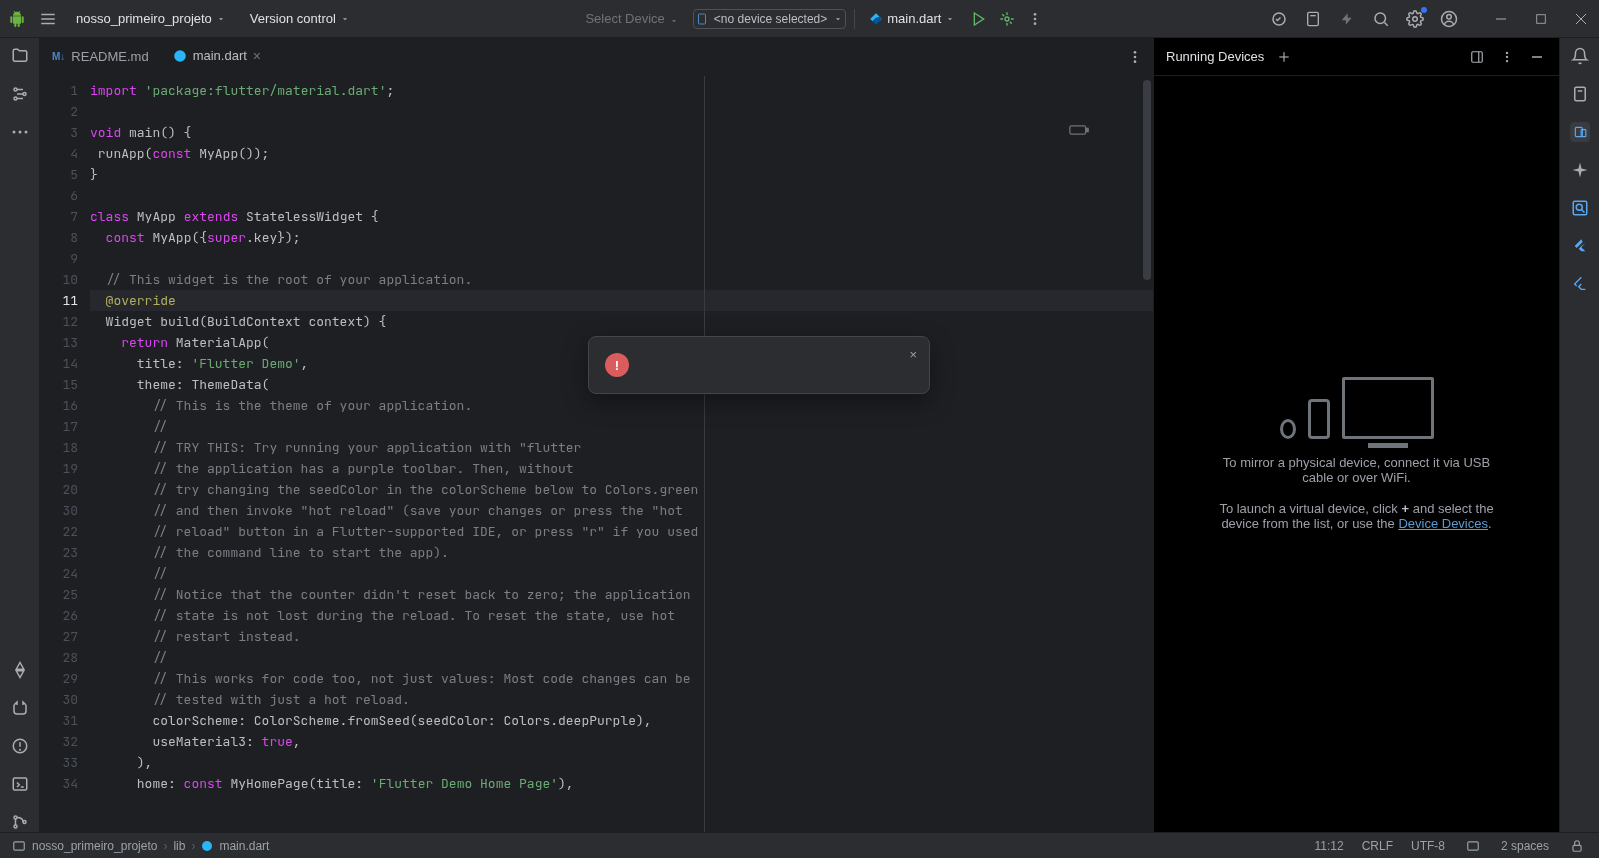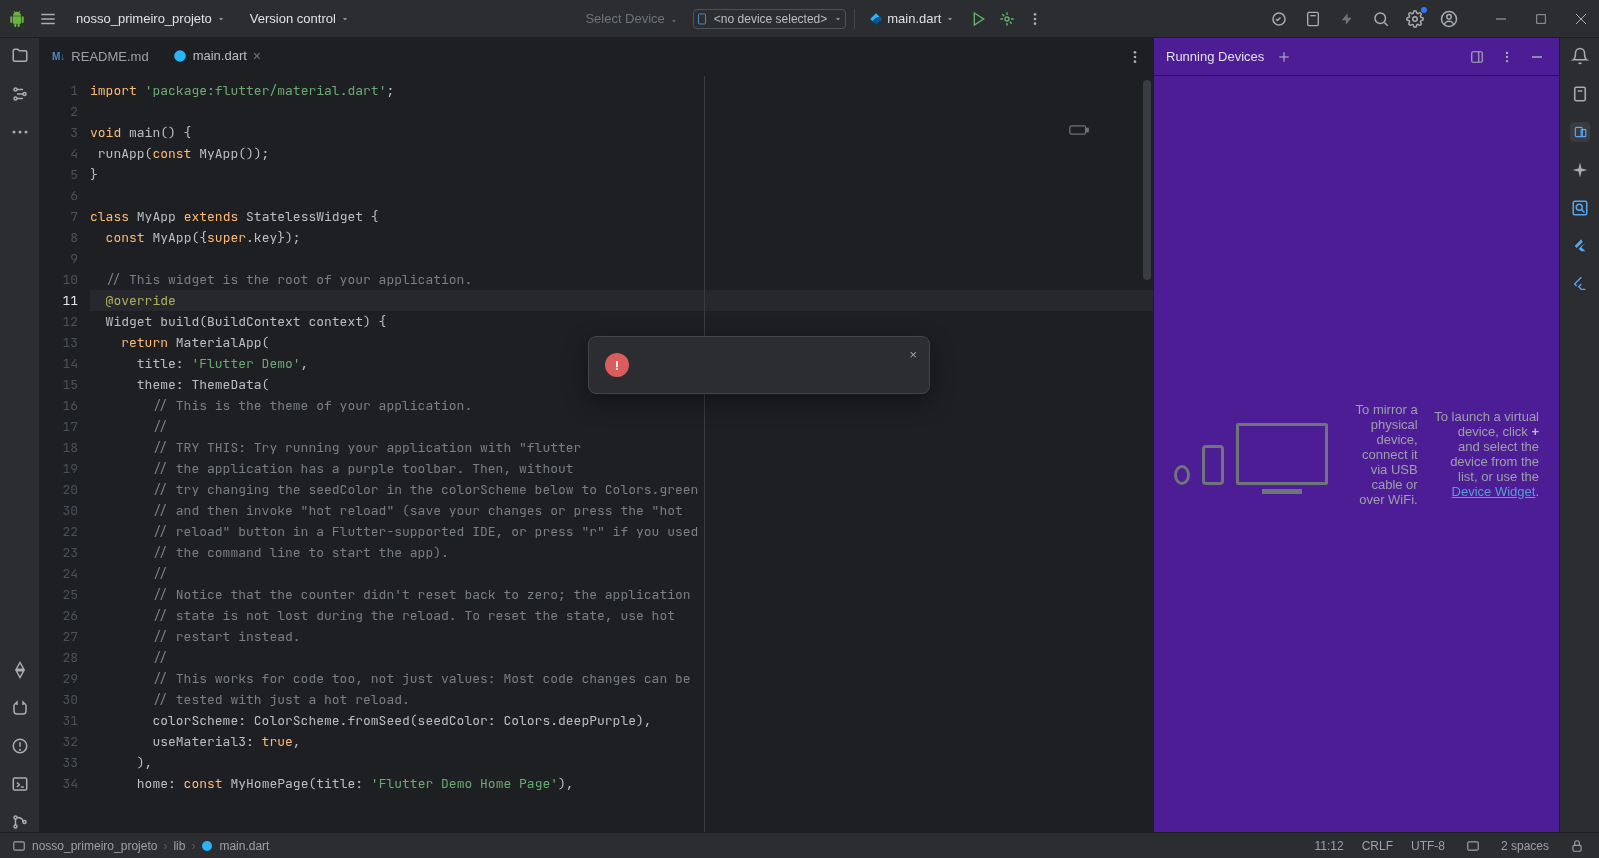--- a/index.html
+++ b/index.html
@@ -41,30 +41,30 @@
 .tab { display:flex; align-items:center; gap:6px; padding:0 12px; height:100%; color:#bcbec4; cursor:pointer; }
 .tab.active { background:#1e1f22; border-bottom:2px solid transparent; }
 .tab.inactive { color:#9da0a8; }
 .tab .close { color:#6f737a; font-size:14px; }
 .tab-icon-md { color:#4a88c7; font-size:10px; font-weight:600; }
 .tab-icon-dart { width:14px; height:14px; }
 .code-wrap { flex:1; display:flex; overflow:hidden; position:relative; }
 .gutter { width:50px; text-align:right; color:#4b5059; padding-right:12px; font-family:'JetBrains Mono','Consolas',monospace; font-size:13px; line-height:21px; padding-top:4px; user-select:none;}
 .gutter .hl { color:#e5e5e5; }
 .code { flex:1; font-family:'JetBrains Mono','Consolas',monospace; font-size:13px; line-height:21px; padding-top:4px; white-space:pre; color:#bcbec4; position:relative; }
-.code .kw { color:#fdba74; }
+.code .kw { color:#d946ef; }
 .code .str { color:#6aab73; }
 .code .cmt { color:#7a7e85; }
 .code .anno { color:#b3ae60; }
 .vline { position:absolute; top:0; bottom:0; width:1px; background:#393b40; left:614px; }
-.right-panel { width:406px; background:#4c1d95; border-left:1px solid #1e1f22; display:flex; flex-direction:column; }
+.right-panel { width:406px; background:#000000; border-left:1px solid #1e1f22; display:flex; flex-direction:column; }
 .rp-header { height:38px; display:flex; align-items:center; padding:0 12px; gap:10px; border-bottom:1px solid #1e1f22;}
 .rp-header .title { flex:0 0 auto; color:#dfe1e5; }
 .rp-header .spacer { flex:1; }
-.rp-body { flex:1; display:flex; flex-direction:row; align-items:center; justify-content:center; padding:20px; text-align:right; color:#9da0a8; gap:16px;}
+.rp-body { flex:1; display:flex; flex-direction:column; align-items:center; justify-content:center; padding:20px; text-align:center; color:#9da0a8; gap:16px;}
 .dev-illust { display:flex; align-items:flex-end; gap:12px; color:#6f737a; }
 .monitor-big { width:92px; height:62px; border:3px solid #6f737a; border-radius:2px; position:relative; }
 .monitor-big::after { content:''; position:absolute; bottom:-12px; left:50%; transform:translateX(-50%); width:40px; height:5px; background:#6f737a;}
 .phone { width:22px; height:40px; border:3px solid #6f737a; border-radius:4px;}
 .watch { width:16px; height:20px; border:3px solid #6f737a; border-radius:50%;}
 .rp-body a { color:#5a9bd4; text-decoration:underline; }
 .rp-body .plus { display:inline-block; font-weight:bold; color:#bcbec4; }
 .right-rail { width:40px; background:#2b2d30; display:flex; flex-direction:column; align-items:center; padding-top:8px; gap:18px; border-left:1px solid #1e1f22;}
 .right-rail .active-item { background:#393b40; border-radius:4px; padding:3px; }
 .status-bar { height:26px; background:#2b2d30; display:flex; align-items:center; padding:0 12px; font-size:12px; color:#9da0a8; border-top:1px solid #1e1f22;}
@@ -383,21 +383,21 @@
         </span>
     </div>
     <div class="rp-body">
       <div class="dev-illust">
         <div class="watch"></div>
         <div class="phone"></div>
         <div class="monitor-big"></div>
       </div>
       <div style="max-width:300px;">To mirror a physical device, connect it via USB cable or over WiFi.</div>
       <div style="max-width:300px;">
-        <span>To launch a virtual device, click </span><span class="plus">+</span><span> and select the device from the list, or use the </span><a href="#">Device Widget</a><span>.</span>
+        <span>To launch a virtual device, click </span><span class="plus">+</span><span> and select the device from the list, or use the </span><a href="#">Device Devices</a><span>.</span>
       </div>
     </div>
   </div>
 
   <div class="right-rail">
     <span class="icon-btn">
         <svg width="18" height="18" viewBox="0 0 24 24" fill="none" stroke="#a9adb3" stroke-width="2">
           <path d="M18 8A6 6 0 0 0 6 8c0 7-3 9-3 9h18s-3-2-3-9M13.73 21a2 2 0 0 1-3.46 0"></path>
         </svg>
       </span>

